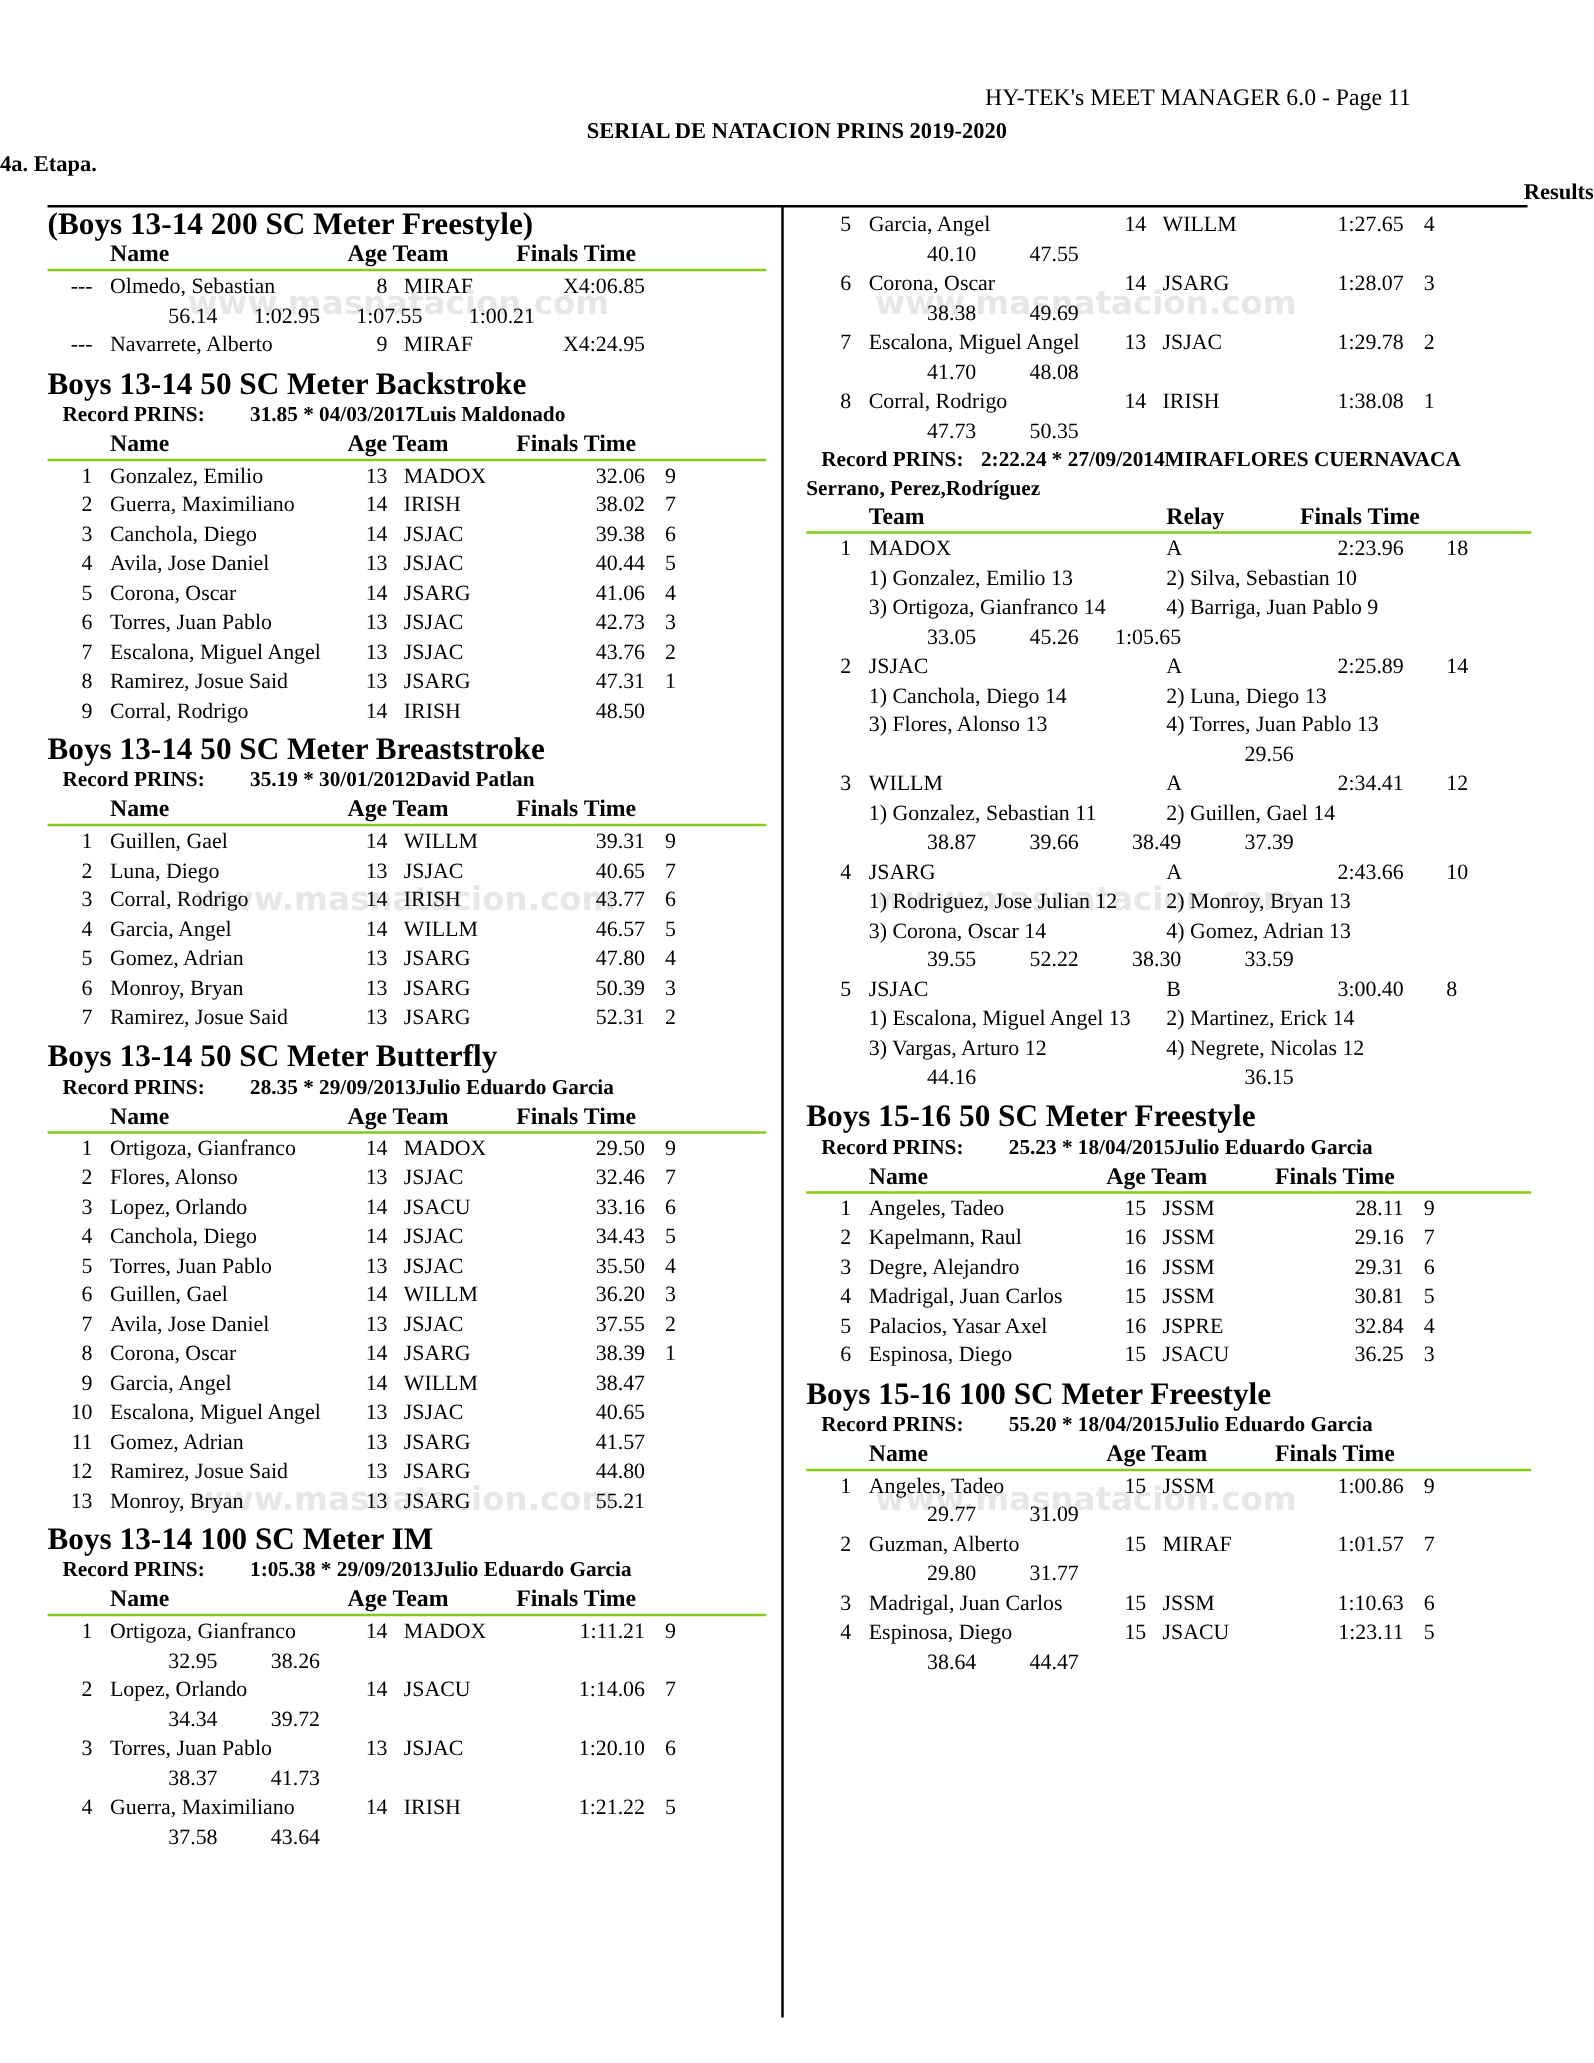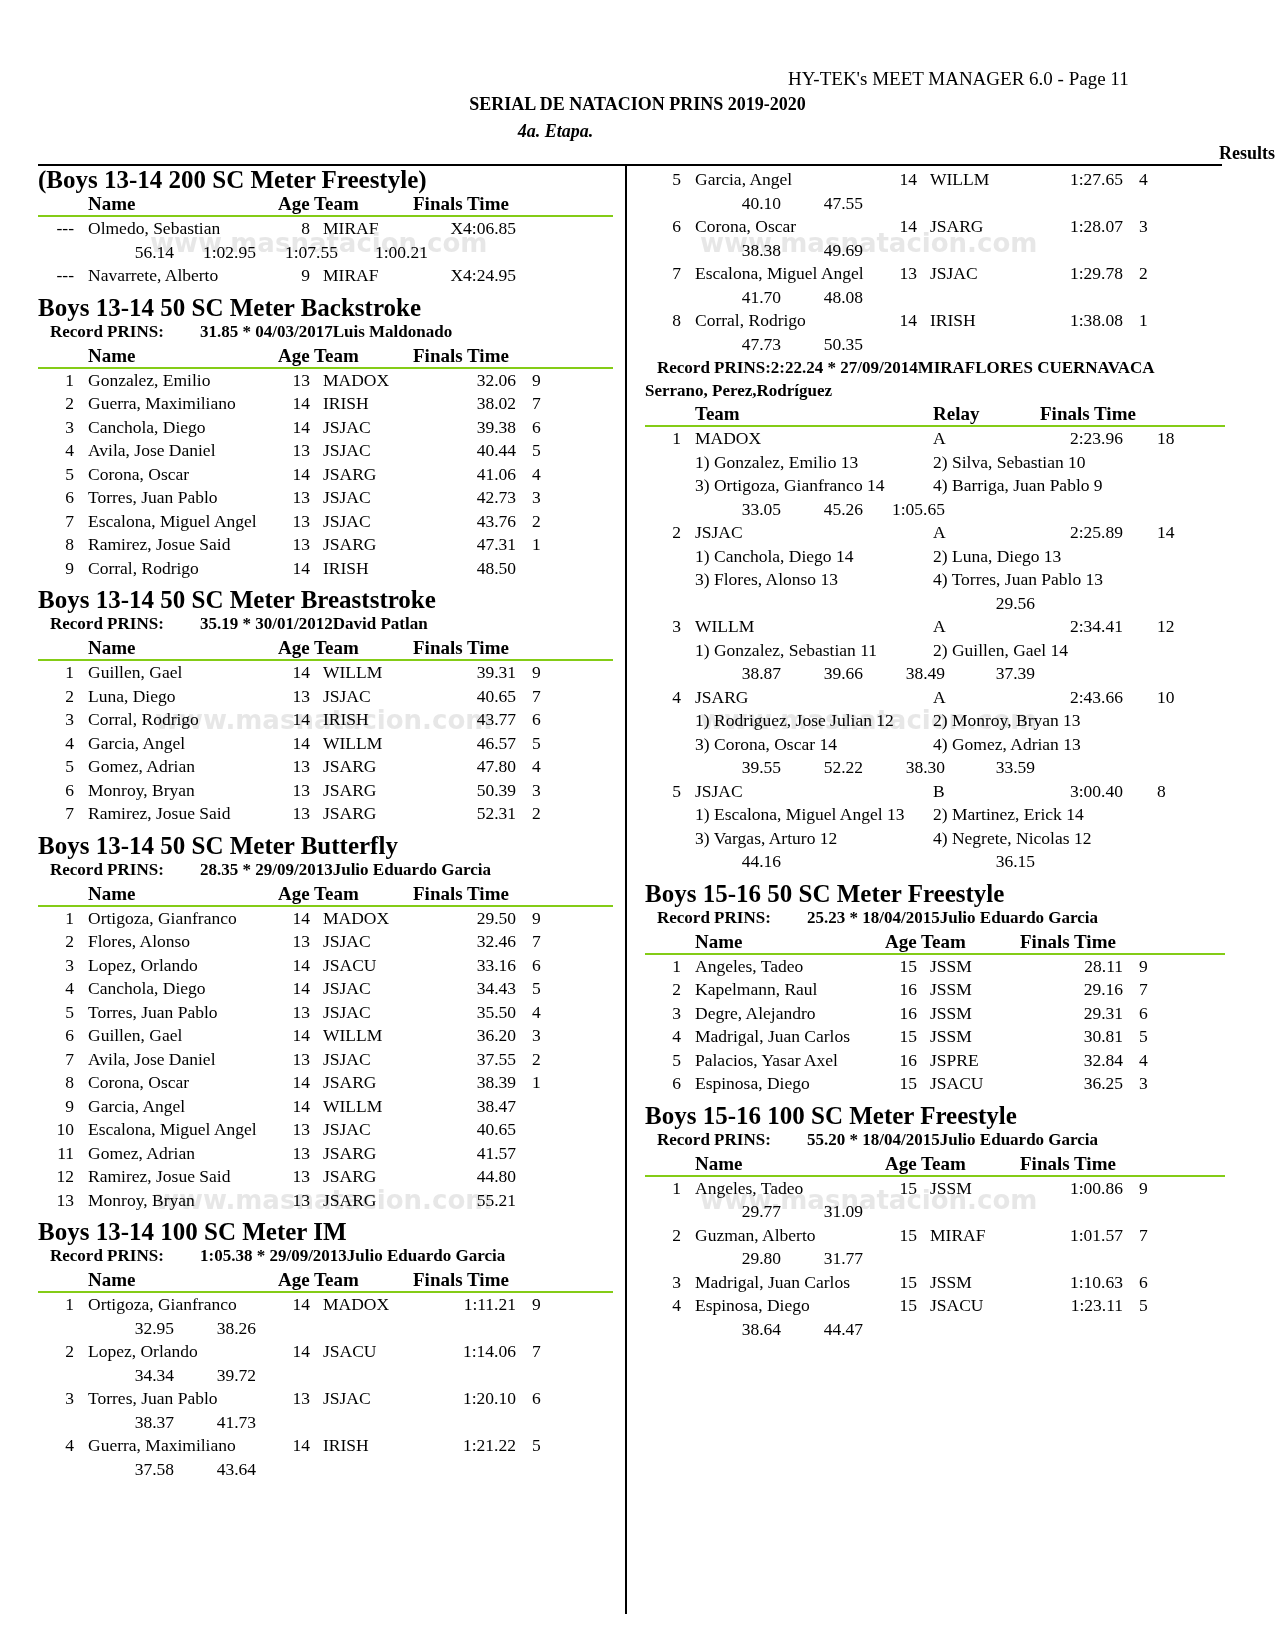--- a/index.html
+++ b/index.html
@@ -1,20 +1,20 @@
 <!DOCTYPE html>
 <html><head>
 <meta charset="utf-8">
 <style>
   html, body { margin:0; padding:0; background:#ffffff; }
   body { width:1275px; height:1650px; position:relative; overflow:hidden;
          font-family:"Liberation Serif", "DejaVu Serif", serif; color:#000; font-size:17.5px; }
   .hdr-right { position:absolute; top:68px; left:788px; font-size:19px; }
   .hdr-title { position:absolute; top:94px; left:0; width:1275px; text-align:center; font-weight:bold; font-size:18px; }
-  .hdr-sub { position:absolute; top:121px; left:0; width:1111px; text-align:center; font-weight:bold; font-size:18px;font-style:italic; }
+  .hdr-sub { position:absolute; top:121px; left:0; width:1111px; text-align:left; font-weight:bold; font-size:18px; }
   .hdr-res { position:absolute; top:143px; left:0; width:1275px; text-align:right; font-weight:bold; font-size:18px; }
   .topline { position:absolute; top:164px; left:38px; width:1184px; height:2px; background:#000; }
   .vline { position:absolute; top:164px; left:625px; width:2px; height:1450px; background:#000; }
   .col { position:absolute; }
   #colL { left:38px; top:168px; width:575px; }
   #colR { left:645px; top:168px; width:580px; }
   .ev-title { font-weight:bold; font-size:25px; height:24px; line-height:24px; margin-top:8px; }
   .ev-title.first { margin-top:0; }
   .rec { font-weight:bold; font-size:17px; height:24px; line-height:24px; padding-left:12px; white-space:nowrap; }
   .rec .lbl { display:inline-block; width:150px; }
@@ -437,21 +437,21 @@
       <span class="c-nm">Corral, Rodrigo</span>
       <span class="c-age">14</span>
       <span class="c-tm">IRISH</span>
       <span class="c-ft">1:38.08</span>
       <span class="c-pt">1</span>
     </div>
     <div class="row">
       <span class="s1">47.73</span>
       <span class="s2">50.35</span>
     </div>
-    <div class="rec" style="overflow: hidden;"><span>Record PRINS:</span><span style="">2:22.24  *  27/09/2014MIRAFLORES CUERNAVACA</span></div>
+    <div class="rec" style="overflow: hidden;"><span>Record PRINS:</span><span style="margin-left: 14px;">2:22.24  *  27/09/2014MIRAFLORES CUERNAVACA</span></div>
     <div class="rec2">Serrano, Perez,Rodríguez</div>
     <div class="colhdr">
       <span class="r-tm">Team</span>
       <span class="r-rl">Relay</span>
       <span class="h-ft" style="left: 395px;">Finals Time</span>
     </div>
     <div class="row">
       <span class="c-pl">1</span>
       <span class="r-tm">MADOX</span>
       <span class="r-rl">A</span>

